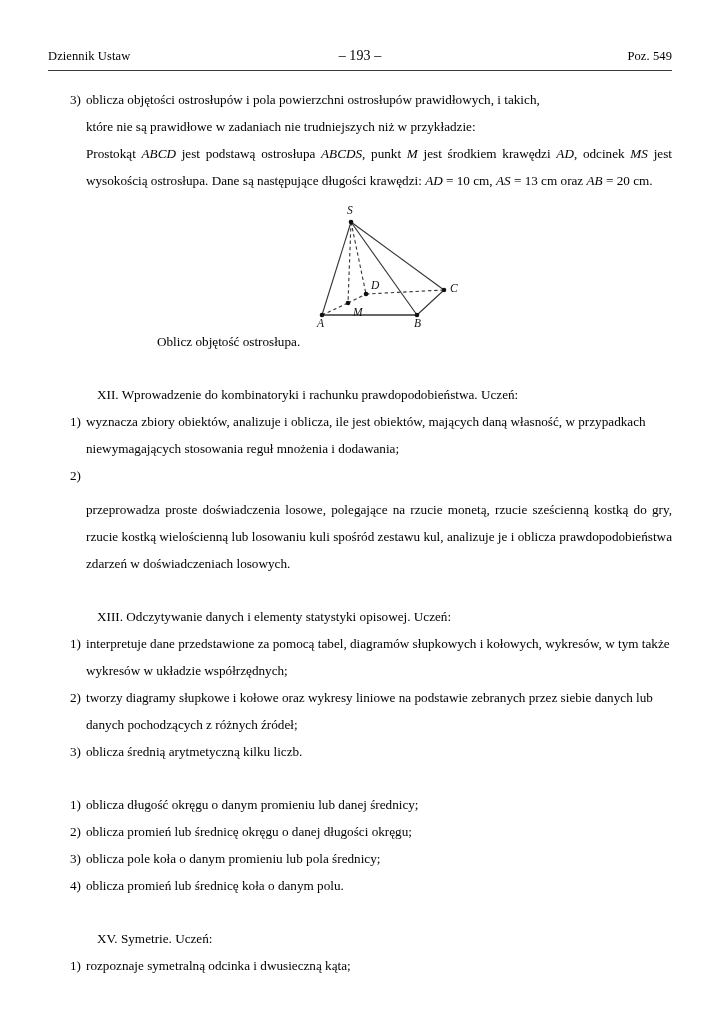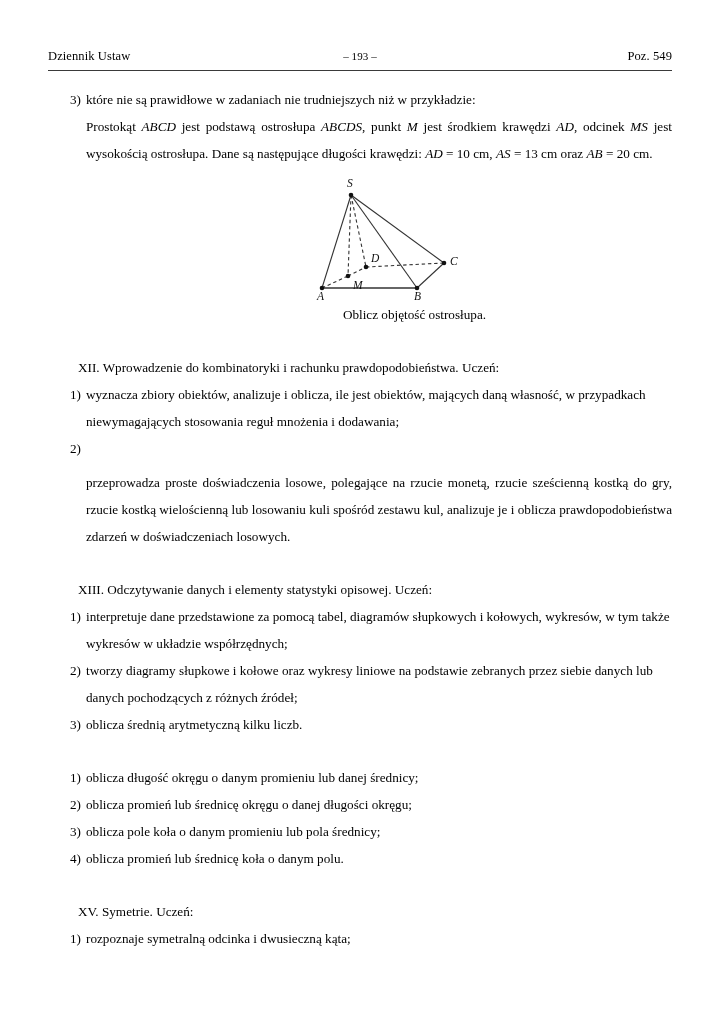--- a/index.html
+++ b/index.html
@@ -35,21 +35,21 @@
     justify-content: space-between;
     font-size: 12.5px;
     line-height: 16px;
     letter-spacing: 0.1px;
     gap: 12px;
   }
   .header-center {
     position: absolute;
     left: 0; right: 0;
     text-align: center;
-    font-size: 11px;
+    font-size: 14px;
     line-height: 16px;
   }
   .header-rule {
     position: absolute;
     left: 48px;
     top: 70px;
     width: 624px;
     height: 0;
     border-top: 1.1px solid #3a3a3a;
   }
@@ -85,32 +85,31 @@
   }
   .txt.justify {
     text-align: justify;
     text-align-last: left;
     margin-top: 34px;
   }
   .txt i, .num i { font-style: italic; }
 
   
   .section-head {
-    margin-left: 30px;
+    margin-left: 49px;
     font-size: 13.2px;
     line-height: 27px;
   }
   .spacer-lg { height: 26px; }
 
   
   .caption {
     margin-left: 109px;
     font-size: 13.2px;
     line-height: 27px;
-    text-align: center;
   }
 
   
   .figure {
     position: relative;
     height: 128px;
     margin-top: 6px;
   }
   .figure svg {
     position: absolute;
@@ -134,20 +133,21 @@
     <span class="header-center">– 193 –</span>
     <span>Poz. 549</span>
   </div>
   <div class="header-rule"></div>
 
   <div class="content">
 
     <div class="row">
       <div class="num">3)</div>
       <div class="txt">
+        <div>oblicza objętości ostrosłupów i pola powierzchni ostrosłupów prawidłowych, i takich,</div>
         <div>które nie są prawidłowe w zadaniach nie trudniejszych niż w przykładzie:</div>
         <div class="justify" style="text-align:justify; text-align-last:left;"><span>Prostokąt </span><i>ABCD</i><span> jest podstawą ostrosłupa </span><i>ABCDS</i><span>, punkt </span><i>M</i><span> jest środkiem krawędzi </span><i>AD</i><span>, odcinek </span><i>MS</i><span> jest wysokością ostrosłupa. Dane są następujące długości krawędzi: </span><i>AD</i><span> = 10 cm, </span><i>AS</i><span> = 13 cm oraz </span><i>AB</i><span> = 20 cm.</span></div>
       </div>
     </div>
 
     <div class="figure">
       <svg width="624" height="128" viewBox="0 0 624 128">
 
         <g stroke="#333333" stroke-width="1.1" fill="none">
           <line x1="303" y1="22" x2="274" y2="115"></line>

